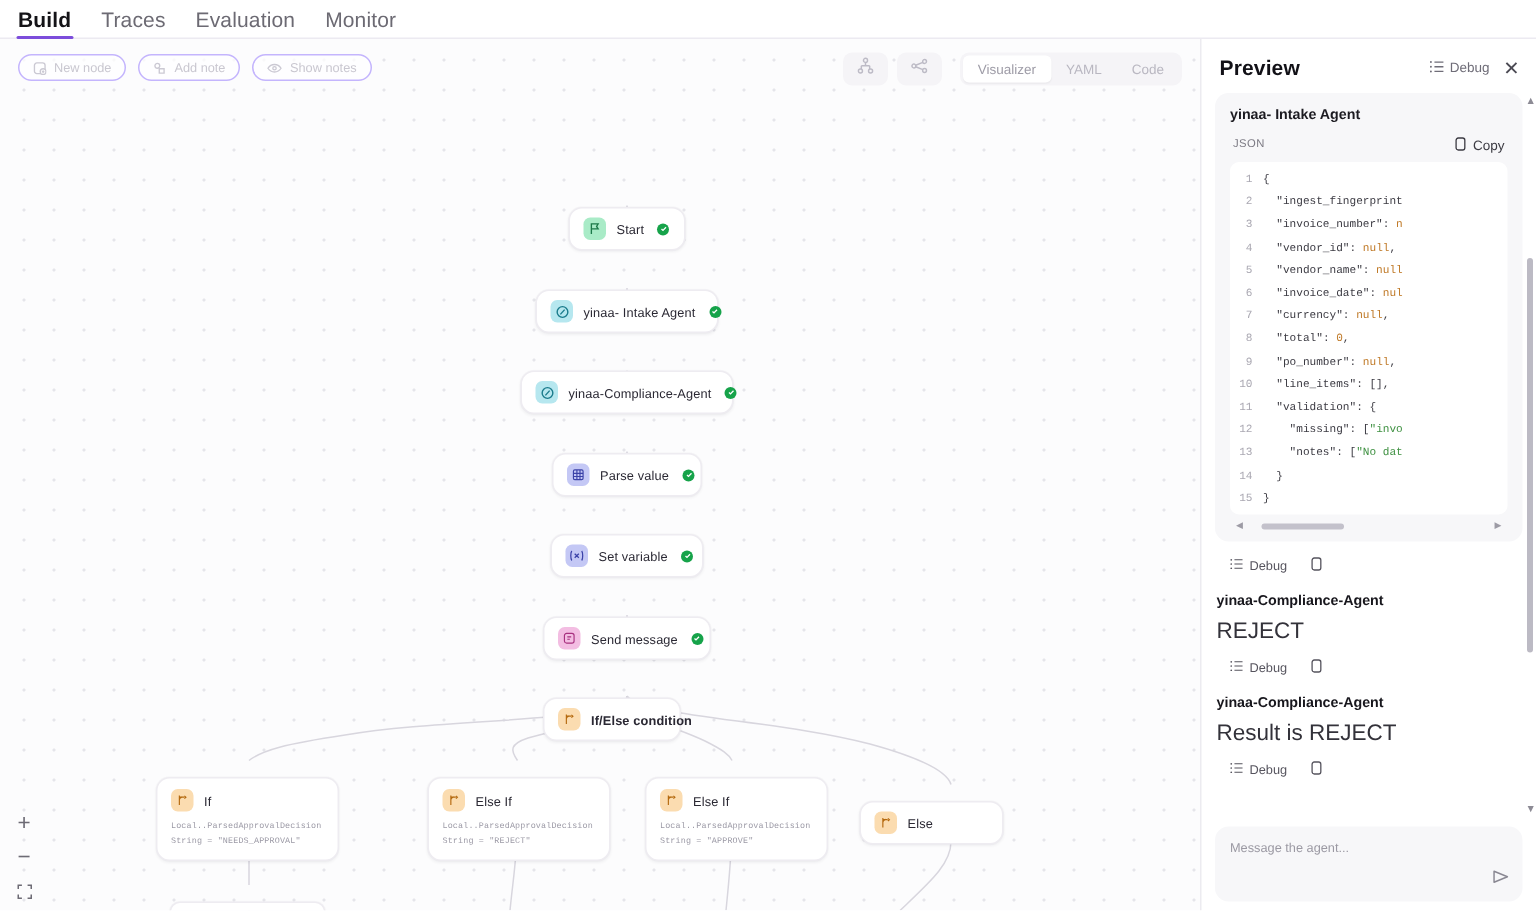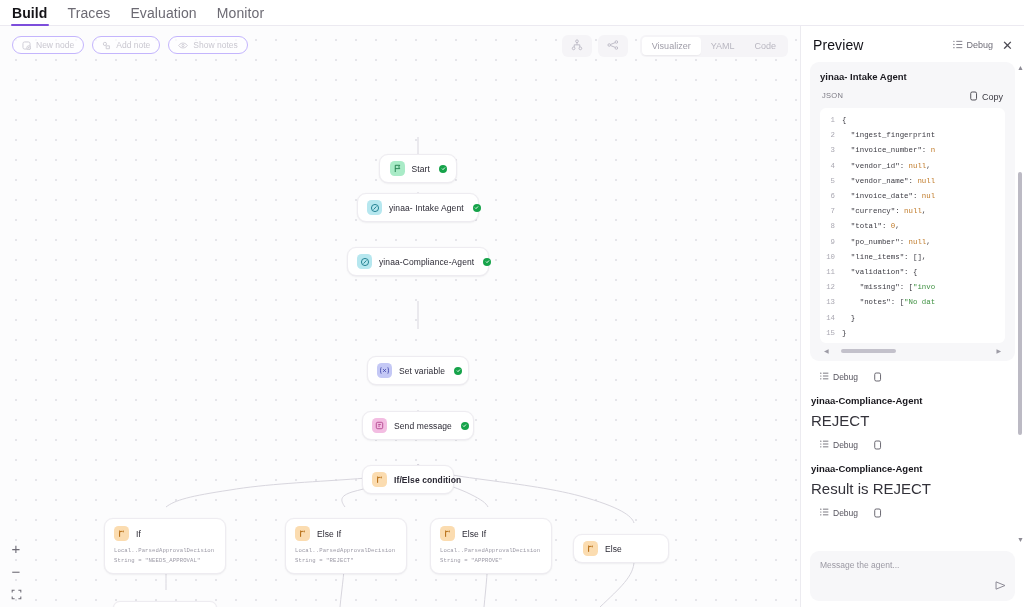--- a/index.html
+++ b/index.html
@@ -111,21 +111,21 @@
 
   svg.edges { position: absolute; inset: 0; width: 100%; height: 100%; z-index: 3; pointer-events: none; }
 
   
   .preview {
     flex: 0 0 224px; width: 224px; background: #ffffff;
     border-left: 1px solid #ecebf0;
     display: flex; flex-direction: column; min-height: 0;
   }
   .pv-head { display: flex; align-items: center; padding: 11px 10px 9px 12px; gap: 8px; }
-  .pv-title { font-size: 14px; font-weight: 400; color: #121117; flex: 1 1 auto; letter-spacing: .1px; }
+  .pv-title { font-size: 14px; font-weight: 700; color: #121117; flex: 1 1 auto; letter-spacing: .1px; }
   .pv-debug { display: flex; align-items: center; gap: 4px; font-size: 9px; color: #6f6d78; }
   .pv-close { font-size: 13px; color: #4b4a53; line-height: 1; padding: 0 1px; }
 
   .pv-scroll { flex: 1 1 auto; min-height: 0; overflow: hidden; position: relative; padding: 0 9px; }
   .pv-card {
     background: #f7f7f9; border-radius: 9px; padding: 9px 10px 6px 10px;
     position: relative;
   }
   .pv-card-title { font-size: 9.5px; font-weight: 700; color: #1c1b21; margin-bottom: 9px; }
   .pv-json-bar { display: flex; align-items: flex-start; padding: 0 2px 5px 2px; }
@@ -255,21 +255,21 @@
           <path d="M418 438 C430 452, 520 454, 580 470 C620 481, 632 490, 634 497"></path>
 
           <path d="M166 520 C166 540, 166 546, 166 564"></path>
           <path d="M345 520 C345 544, 342 560, 340 581"></path>
           <path d="M488 520 C488 544, 486 560, 484 581"></path>
           <path d="M634 535 C634 550, 620 562, 600 581"></path>
           <path d="M166 599 L166 581"></path>
         </g>
       </svg>
 
-      <div class="node" style="left:379px; top:128px; width:78px;justify-content:flex-end;">
+      <div class="node" style="left:379px; top:112px; width:78px;">
         <span class="nicon" style="background:#a9ebc7;">
           <svg width="9" height="9" viewBox="0 0 14 14" fill="none" stroke="#1d7a4a" stroke-width="1.4">
               <path d="M3.5 12.5V2h7l-1.6 2.6L10.5 7.2h-7"></path>
             </svg>
         </span>
         <span class="nlabel">Start</span>
         <span class="ok">
           <svg width="5" height="5" viewBox="0 0 10 10" fill="none" stroke="#fff" stroke-width="1.8">
               <path d="M2 5.2l2 2 4-4.2"></path>
             </svg>
@@ -299,20 +299,34 @@
             </svg>
         </span>
         <span class="nlabel">yinaa-Compliance-Agent</span>
         <span class="ok">
           <svg width="5" height="5" viewBox="0 0 10 10" fill="none" stroke="#fff" stroke-width="1.8">
               <path d="M2 5.2l2 2 4-4.2"></path>
             </svg>
         </span>
       </div>
 
+      <div class="node" style="left:368px; top:276px; width:100px;">
+        <span class="nicon" style="background:#c4c8f5;">
+          <svg width="9" height="9" viewBox="0 0 14 14" fill="none" stroke="#3b42a8" stroke-width="1.2">
+              <rect x="2" y="2" width="10" height="10" rx="1.4"></rect>
+              <path d="M2 5.6h10M2 8.8h10M5.6 2v10M8.8 2v10"></path>
+            </svg>
+        </span>
+        <span class="nlabel">Parse value</span>
+        <span class="ok">
+          <svg width="5" height="5" viewBox="0 0 10 10" fill="none" stroke="#fff" stroke-width="1.8">
+              <path d="M2 5.2l2 2 4-4.2"></path>
+            </svg>
+        </span>
+      </div>
 
       <div class="node" style="left:367px; top:330px; width:102px;">
         <span class="nicon" style="background:#c4c8f5;">
           <svg width="11" height="9" viewBox="0 0 16 12" fill="none" stroke="#3b42a8" stroke-width="1.2">
               <path d="M3.2 1.4C1.9 3 1.9 9 3.2 10.6M12.8 1.4C14.1 3 14.1 9 12.8 10.6M6 4l4 4M10 4l-4 4"></path>
             </svg>
         </span>
         <span class="nlabel">Set variable</span>
         <span class="ok">
           <svg width="5" height="5" viewBox="0 0 10 10" fill="none" stroke="#fff" stroke-width="1.8">

